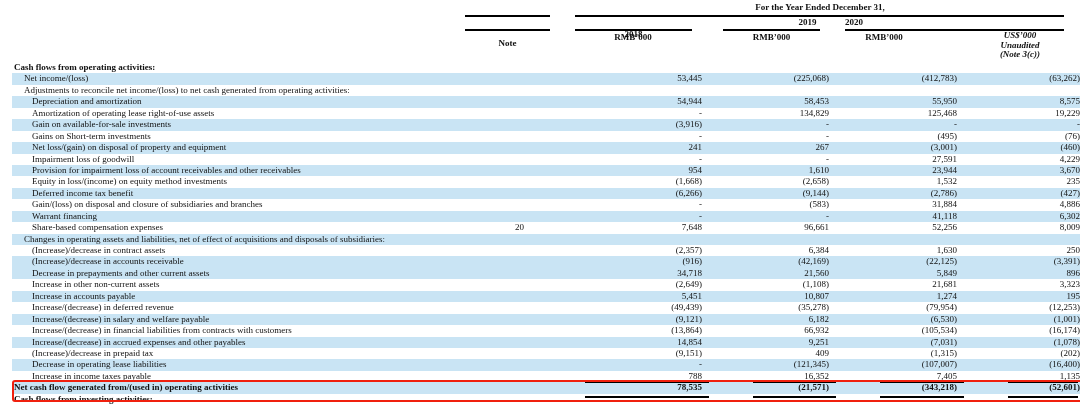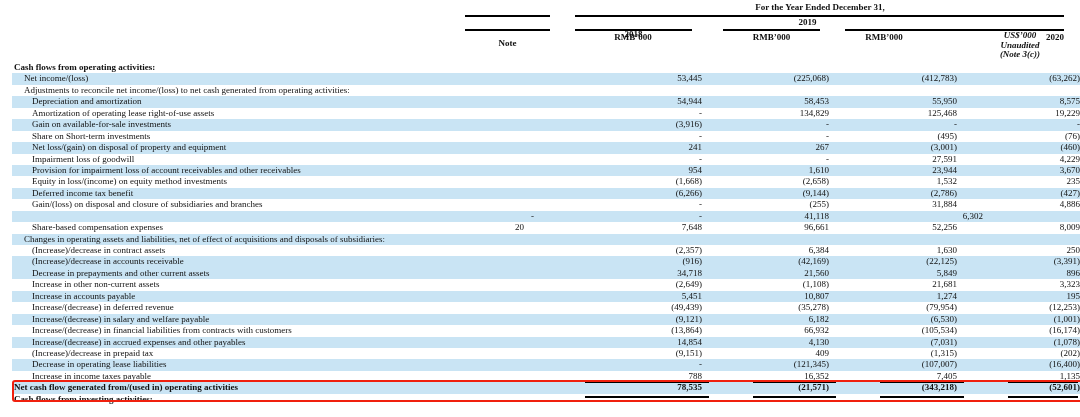--- a/index.html
+++ b/index.html
@@ -19,21 +19,21 @@
   
   .hdr{position:relative;height:62px;}
   .hdr .abs{position:absolute;white-space:nowrap;}
   .spanner{left:560px;width:520px;top:2px;text-align:center;font-weight:bold;}
   .rule{position:absolute;background:#000;height:1.6px;}
   .rule-spanner{left:575px;width:489px;top:15px;}
   .rule-note-top{left:465px;width:85px;top:15px;}
   .note-h{left:455px;width:105px;top:17px;text-align:center;font-weight:bold;margin-top:21px;}
   .y2018{left:575px;width:117px;top:29px;text-align:center;font-weight:bold;}
   .y2019{left:759px;width:97px;top:17px;text-align:center;font-weight:bold;}
-  .y2020{left:845px;width:219px;top:32px;text-align:right;font-weight:bold;}
+  .y2020{left:845px;width:219px;top:17px;text-align:left;font-weight:bold;}
   .rule-note-bot{left:465px;width:85px;top:29px;}
   .rule-2018{left:575px;width:117px;top:29px;}
   .rule-2019{left:723px;width:97px;top:29px;}
   .rule-2020{left:845px;width:219px;top:29px;}
   .u2018{left:560px;width:146px;top:32px;text-align:center;font-weight:bold;}
   .u2019{left:723px;width:97px;top:32px;text-align:center;font-weight:bold;}
   .u2020{left:820px;width:128px;top:32px;text-align:center;font-weight:bold;}
   .usd-block{left:960px;width:120px;top:31px;text-align:center;font-weight:bold;line-height:9.7px;font-style:italic;}
 
   
@@ -152,21 +152,21 @@
       <div class="row ind2 shade">
       <div class="c label"><span class="lbl">Gain on available-for-sale investments</span></div>
       <div class="c note"><span class="note-val"></span></div>
       <div class="c num n0"><span class="val">(3,916)</span></div>
       <div class="c num n1"><span class="val">-</span></div>
       <div class="c num n2"><span class="val">-</span></div>
       <div class="c num n3"><span class="val">-</span></div>
 
     </div>
       <div class="row ind2">
-      <div class="c label"><span class="lbl">Share on Short-term investments</span></div>
+      <div class="c label"><span class="lbl">Gains on Short-term investments</span></div>
       <div class="c note"><span class="note-val"></span></div>
       <div class="c num n0"><span class="val">-</span></div>
       <div class="c num n1"><span class="val">-</span></div>
       <div class="c num n2"><span class="val">(495)</span></div>
       <div class="c num n3"><span class="val">(76)</span></div>
 
     </div>
       <div class="row ind2 shade">
       <div class="c label"><span class="lbl">Net loss/(gain) on disposal of property and equipment</span></div>
       <div class="c note"><span class="note-val"></span></div>
@@ -209,26 +209,27 @@
       <div class="c num n0"><span class="val">(6,266)</span></div>
       <div class="c num n1"><span class="val">(9,144)</span></div>
       <div class="c num n2"><span class="val">(2,786)</span></div>
       <div class="c num n3"><span class="val">(427)</span></div>
 
     </div>
       <div class="row ind2">
       <div class="c label"><span class="lbl">Gain/(loss) on disposal and closure of subsidiaries and branches</span></div>
       <div class="c note"><span class="note-val"></span></div>
       <div class="c num n0"><span class="val">-</span></div>
-      <div class="c num n1"><span class="val">(255)</span></div>
+      <div class="c num n1"><span class="val">(583)</span></div>
       <div class="c num n2"><span class="val">31,884</span></div>
       <div class="c num n3"><span class="val">4,886</span></div>
 
     </div>
       <div class="row ind2 shade">
+      <div class="c label"><span class="lbl">Warrant financing</span></div>
       <div class="c note"><span class="note-val"></span></div>
       <div class="c num n0"><span class="val">-</span></div>
       <div class="c num n1"><span class="val">-</span></div>
       <div class="c num n2"><span class="val">41,118</span></div>
       <div class="c num n3"><span class="val">6,302</span></div>
 
     </div>
       <div class="row ind2">
       <div class="c label"><span class="lbl">Share-based compensation expenses</span></div>
       <div class="c note"><span class="note-val">20</span></div>
@@ -316,21 +317,21 @@
       <div class="c num n0"><span class="val">(13,864)</span></div>
       <div class="c num n1"><span class="val">66,932</span></div>
       <div class="c num n2"><span class="val">(105,534)</span></div>
       <div class="c num n3"><span class="val">(16,174)</span></div>
 
     </div>
       <div class="row ind2 shade">
       <div class="c label"><span class="lbl">Increase/(decrease) in accrued expenses and other payables</span></div>
       <div class="c note"><span class="note-val"></span></div>
       <div class="c num n0"><span class="val">14,854</span></div>
-      <div class="c num n1"><span class="val">4,130</span></div>
+      <div class="c num n1"><span class="val">9,251</span></div>
       <div class="c num n2"><span class="val">(7,031)</span></div>
       <div class="c num n3"><span class="val">(1,078)</span></div>
 
     </div>
       <div class="row ind2">
       <div class="c label"><span class="lbl">(Increase)/decrease in prepaid tax</span></div>
       <div class="c note"><span class="note-val"></span></div>
       <div class="c num n0"><span class="val">(9,151)</span></div>
       <div class="c num n1"><span class="val">409</span></div>
       <div class="c num n2"><span class="val">(1,315)</span></div>

